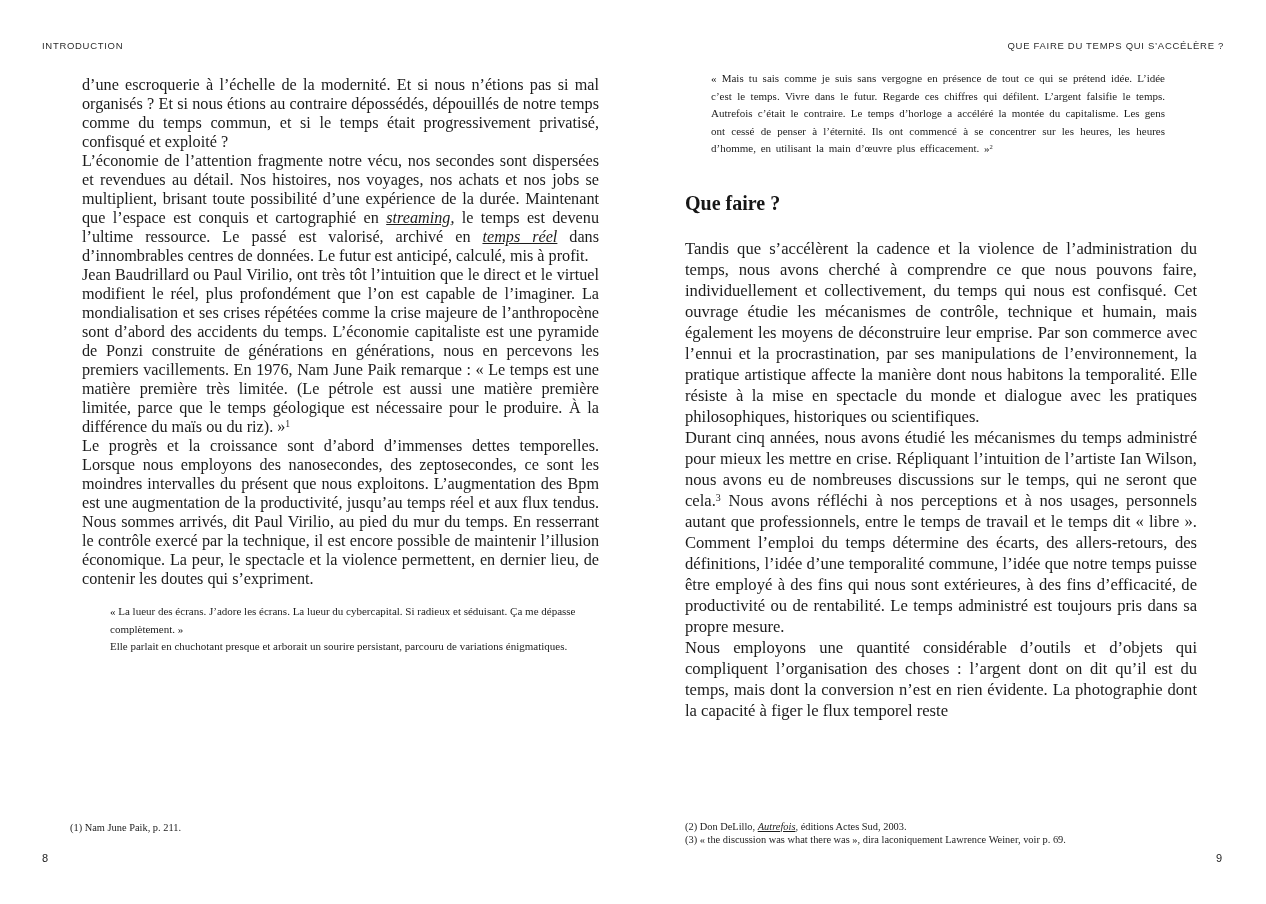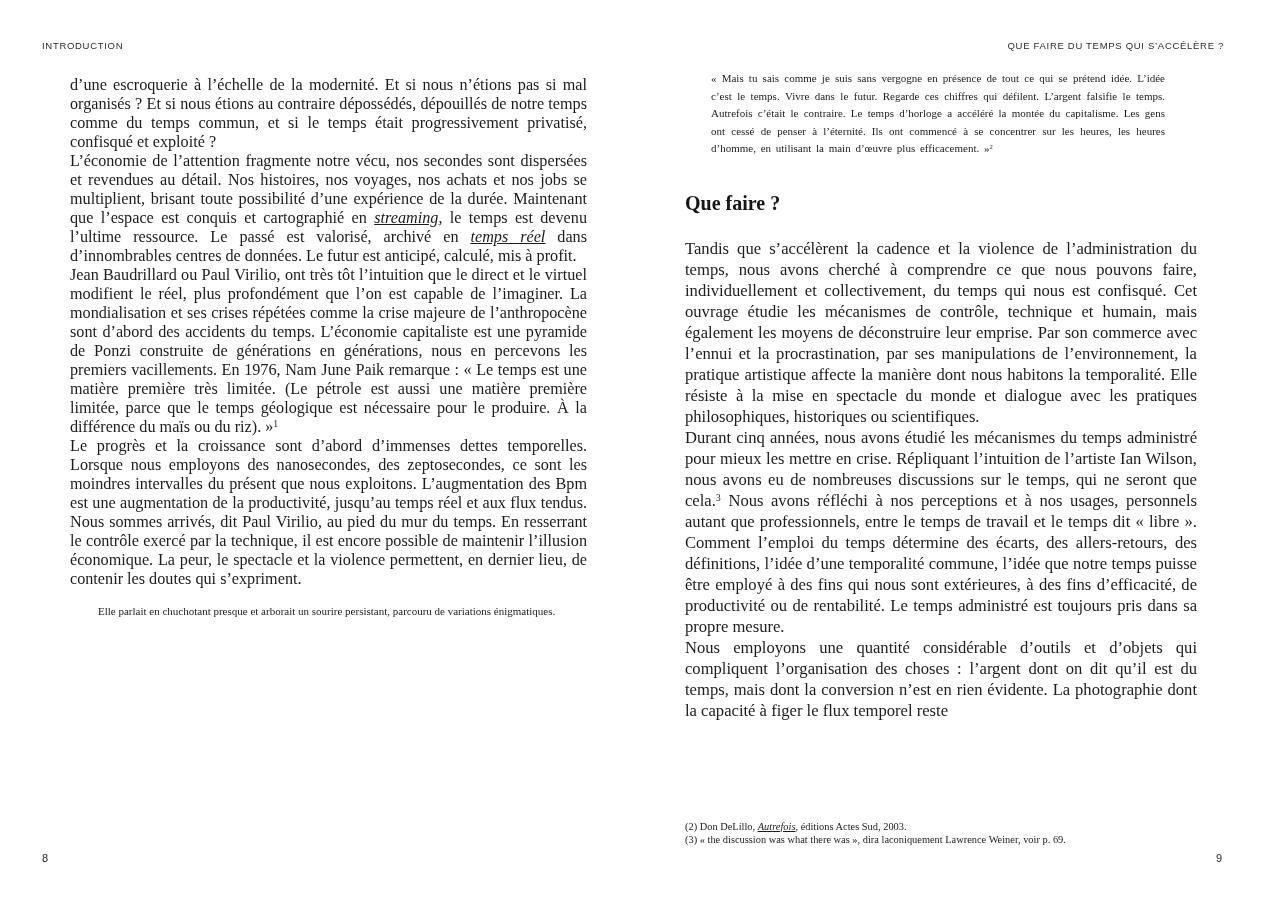--- a/index.html
+++ b/index.html
@@ -34,21 +34,21 @@
     top: 40px;
     font-family: "Liberation Sans", sans-serif;
     font-size: 9.5px;
     letter-spacing: 0.7px;
     color: #2b2b2b;
     white-space: nowrap;
   }
   .rh-left  { left: 42px; }
   .rh-right { right: 42px; text-align: right; }
 
-  .left  .text-block { position: absolute; left: 70px; top: 76px; width: 517px; }
+  .left  .text-block { position: absolute; left: 82px; top: 76px; width: 517px; }
   .right .text-block { position: absolute; left: 52px; top: 70px; width: 512px; }
 
   .body-para {
     margin: 0;
     font-size: 16.2px;
     line-height: 19px;
     text-align: justify;
     hyphens: auto;
   }
   .right .body-para {
@@ -111,24 +111,28 @@
   <section class="page left">
     <header class="running-head rh-left">INTRODUCTION</header>
 
     <div class="text-block">
       <p class="body-para"><span>d’une escroquerie à l’échelle de la modernité. Et si nous n’étions pas si mal organisés ? Et si nous étions au contraire dépossédés, dépouillés de notre temps comme du temps commun, et si le temps était progressivement privatisé, confisqué et exploité ?</span></p>
       <p class="body-para"><span>L’économie de l’attention fragmente notre vécu, nos secondes sont dispersées et revendues au détail. Nos histoires, nos voyages, nos achats et nos jobs se multiplient, brisant toute possibilité d’une expérience de la durée. Maintenant que l’espace est conquis et cartographié en </span><em>streaming</em><span>, le temps est devenu l’ultime ressource. Le passé est valorisé, archivé en </span><em>temps réel</em><span> dans d’innombrables centres de données. Le futur est anticipé, calculé, mis à profit.</span></p>
       <p class="body-para"><span>Jean Baudrillard ou Paul Virilio, ont très tôt l’intuition que le direct et le virtuel modifient le réel, plus profondément que l’on est capable de l’imaginer. La mondialisation et ses crises répétées comme la crise majeure de l’anthropocène sont d’abord des accidents du temps. L’économie capitaliste est une pyramide de Ponzi construite de générations en générations, nous en percevons les premiers vacillements. En 1976, Nam June Paik remarque : « Le temps est une matière première très limitée. (Le pétrole est aussi une matière première limitée, parce que le temps géologique est nécessaire pour le produire. À la différence du maïs ou du riz). »</span><sup>1</sup></p>
       <p class="body-para"><span>Le progrès et la croissance sont d’abord d’immenses dettes temporelles. Lorsque nous employons des nanosecondes, des zeptosecondes, ce sont les moindres intervalles du présent que nous exploitons. L’augmentation des Bpm est une augmentation de la productivité, jusqu’au temps réel et aux flux tendus. Nous sommes arrivés, dit Paul Virilio, au pied du mur du temps. En resserrant le contrôle exercé par la technique, il est encore possible de maintenir l’illusion économique. La peur, le spectacle et la violence permettent, en dernier lieu, de contenir les doutes qui s’expriment.</span></p>
 
       <div class="quote-block">
+        <p class="quote-para"><span>« La lueur des écrans. J’adore les écrans. La lueur du cybercapital. Si radieux et séduisant. Ça me dépasse complètement. »</span></p>
         <p class="quote-para"><span>Elle parlait en chuchotant presque et arborait un sourire persistant, parcouru de variations énigmatiques.</span></p>
       </div>
     </div>
 
+    <div class="footnotes">
+      <p class="footnote"><span>(1) Nam June Paik, p. 211.</span></p>
+    </div>
 
     <div class="page-number pn-left">8</div>
   </section>
 
   <section class="page right">
     <header class="running-head rh-right">QUE FAIRE DU TEMPS QUI S’ACCÉLÈRE ?</header>
 
     <div class="text-block">
       <div class="quote-block top-quote">
         <p class="quote-para"><span>« Mais tu sais comme je suis sans vergogne en présence de tout ce qui se prétend idée. L’idée c’est le temps. Vivre dans le futur. Regarde ces chiffres qui défilent. L’argent falsifie le temps. Autrefois c’était le contraire. Le temps d’horloge a accéléré la montée du capitalisme. Les gens ont cessé de penser à l’éternité. Ils ont commencé à se concentrer sur les heures, les heures d’homme, en utilisant la main d’œuvre plus efficacement. »</span><sup>2</sup></p>

